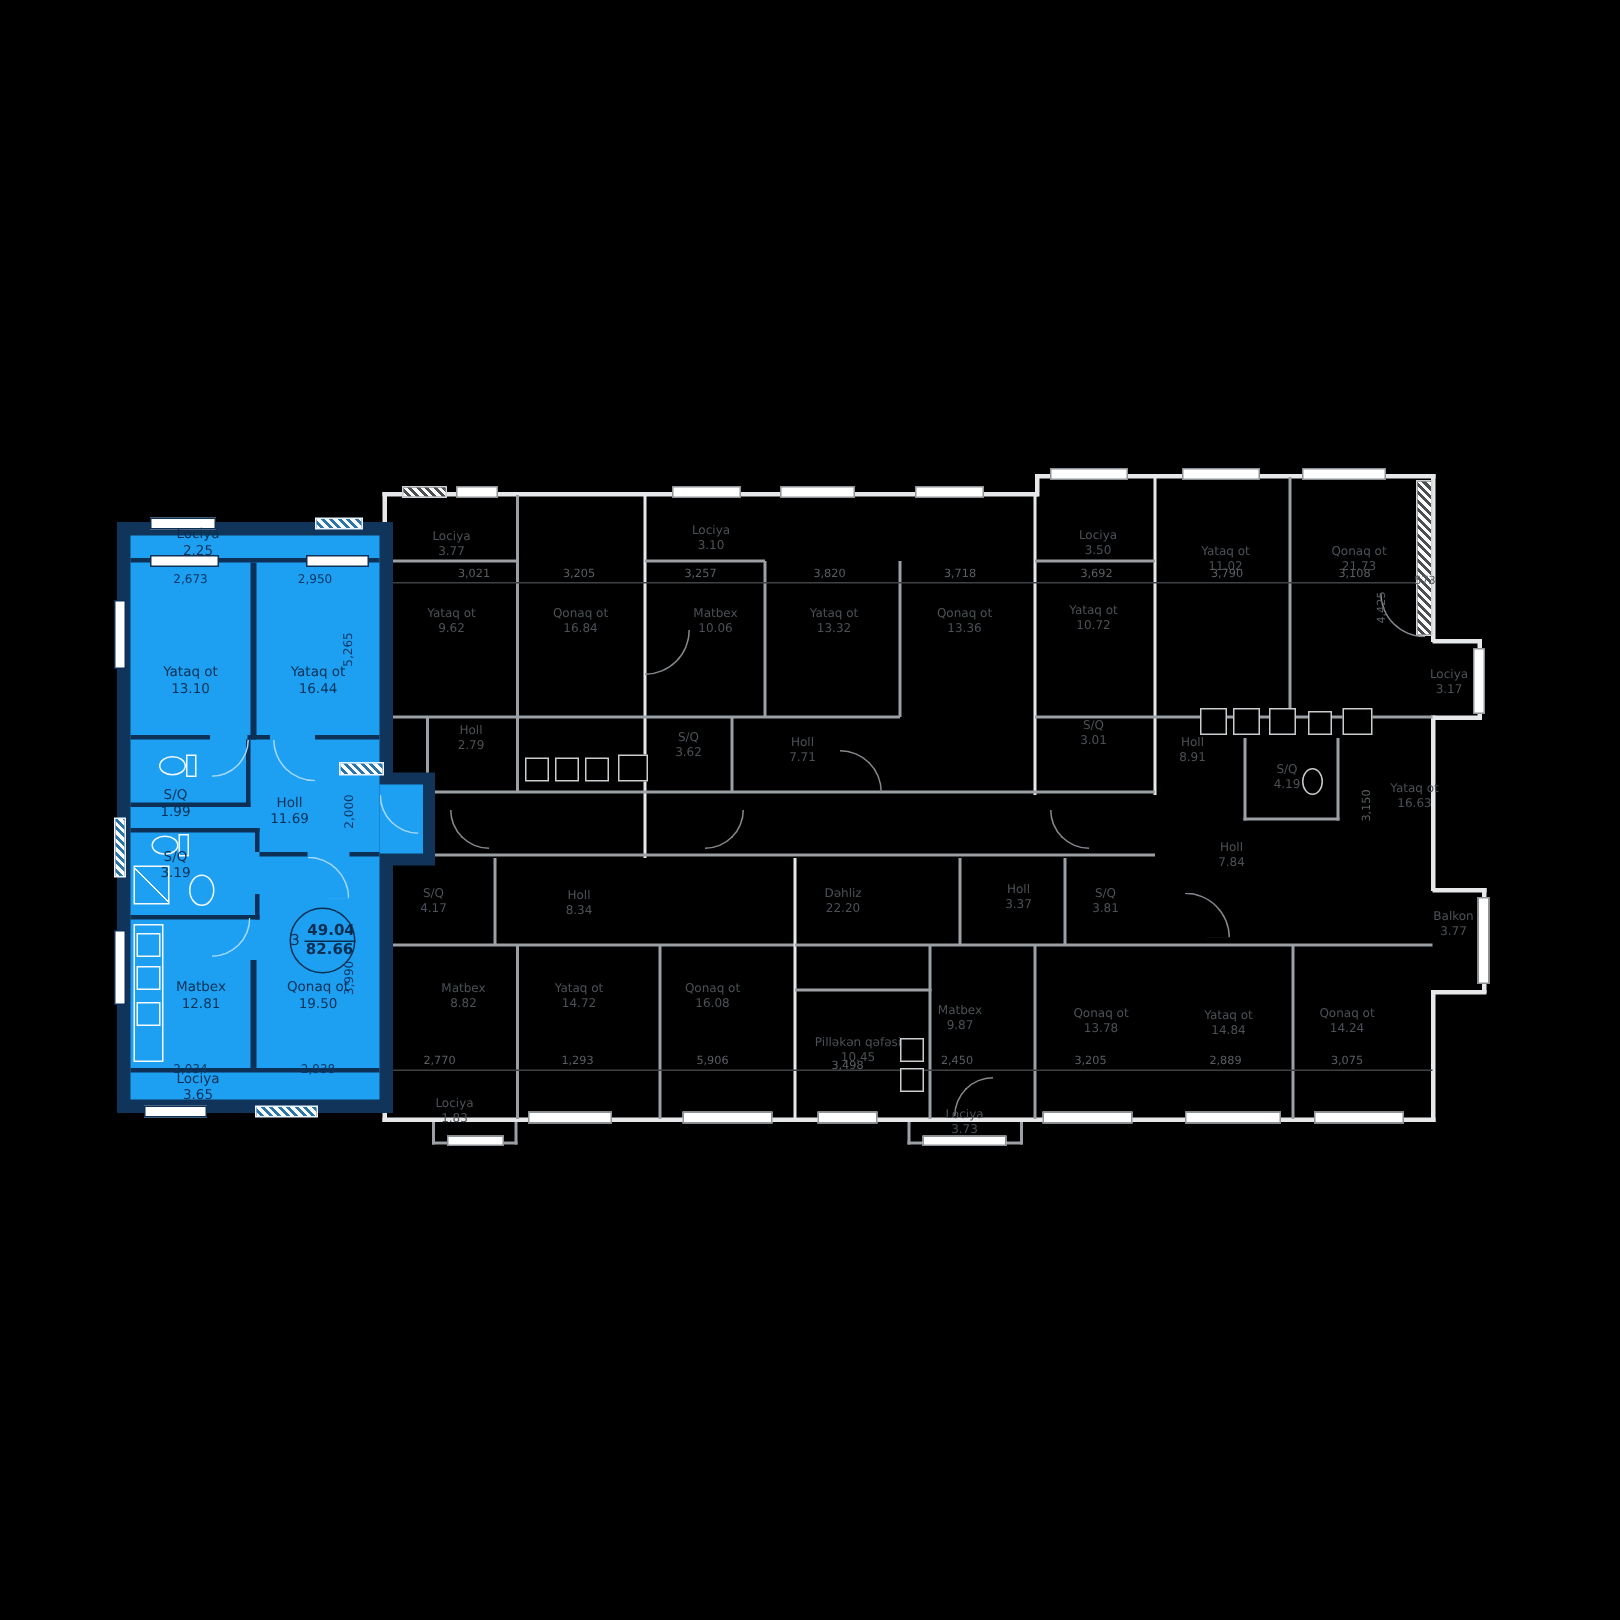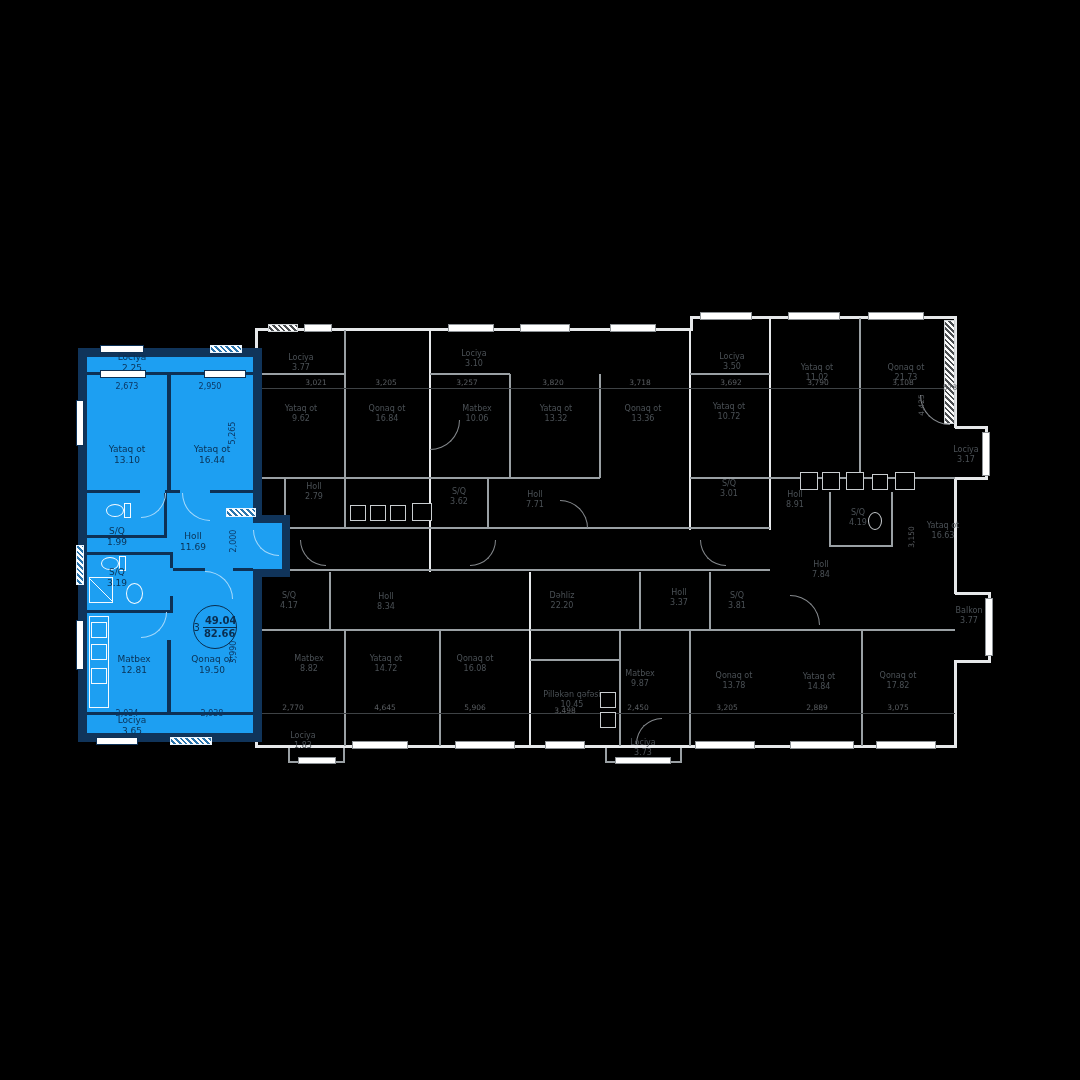--- a/index.html
+++ b/index.html
@@ -293,36 +293,36 @@
   <div class="room-label" style="left:821px;top:570px">
       <b>Holl</b>
       <b>7.84</b>
     </div>
   <div class="room-label" style="left:819px;top:682px">
       <b>Yataq ot</b>
       <b>14.84</b>
     </div>
   <div class="room-label" style="left:898px;top:681px">
       <b>Qonaq ot</b>
-      <b>17.82</b>
+      <b>14.24</b>
     </div>
 
   <span class="dim" style="left:316px;top:382px">3,021</span>
   <span class="dim" style="left:386px;top:382px">3,205</span>
   <span class="dim" style="left:467px;top:382px">3,257</span>
   <span class="dim" style="left:553px;top:382px">3,820</span>
   <span class="dim" style="left:640px;top:382px">3,718</span>
   <span class="dim" style="left:731px;top:382px">3,692</span>
   <span class="dim" style="left:818px;top:382px">3,790</span>
   <span class="dim" style="left:903px;top:382px">3,108</span>
   <span class="dim v" style="left:921px;top:405px">4,425</span>
   <span class="dim" style="left:950px;top:387px">573</span>
   <span class="dim v" style="left:911px;top:537px">3,150</span>
   <span class="dim" style="left:293px;top:707px">2,770</span>
-  <span class="dim" style="left:385px;top:707px">4,645</span>
+  <span class="dim" style="left:385px;top:707px">1,293</span>
   <span class="dim" style="left:475px;top:707px">5,906</span>
   <span class="dim" style="left:565px;top:710px">3,498</span>
   <span class="dim" style="left:638px;top:707px">2,450</span>
   <span class="dim" style="left:727px;top:707px">3,205</span>
   <span class="dim" style="left:817px;top:707px">2,889</span>
   <span class="dim" style="left:898px;top:707px">3,075</span>
 
   <div>
     <i class="apt-navy" style="left:78px;top:348px;width:184px;height:394px"></i>
     <i class="apt-navy" style="left:262px;top:515px;width:28px;height:62px"></i>

